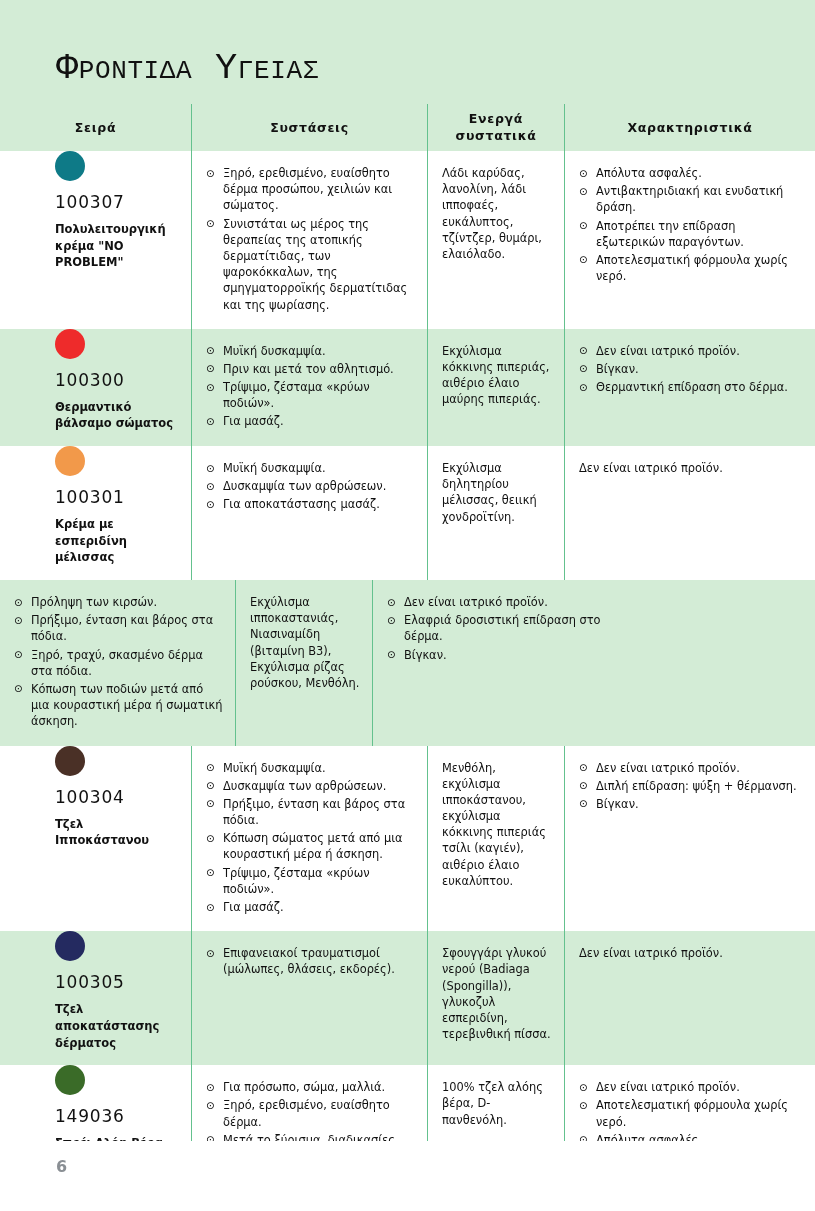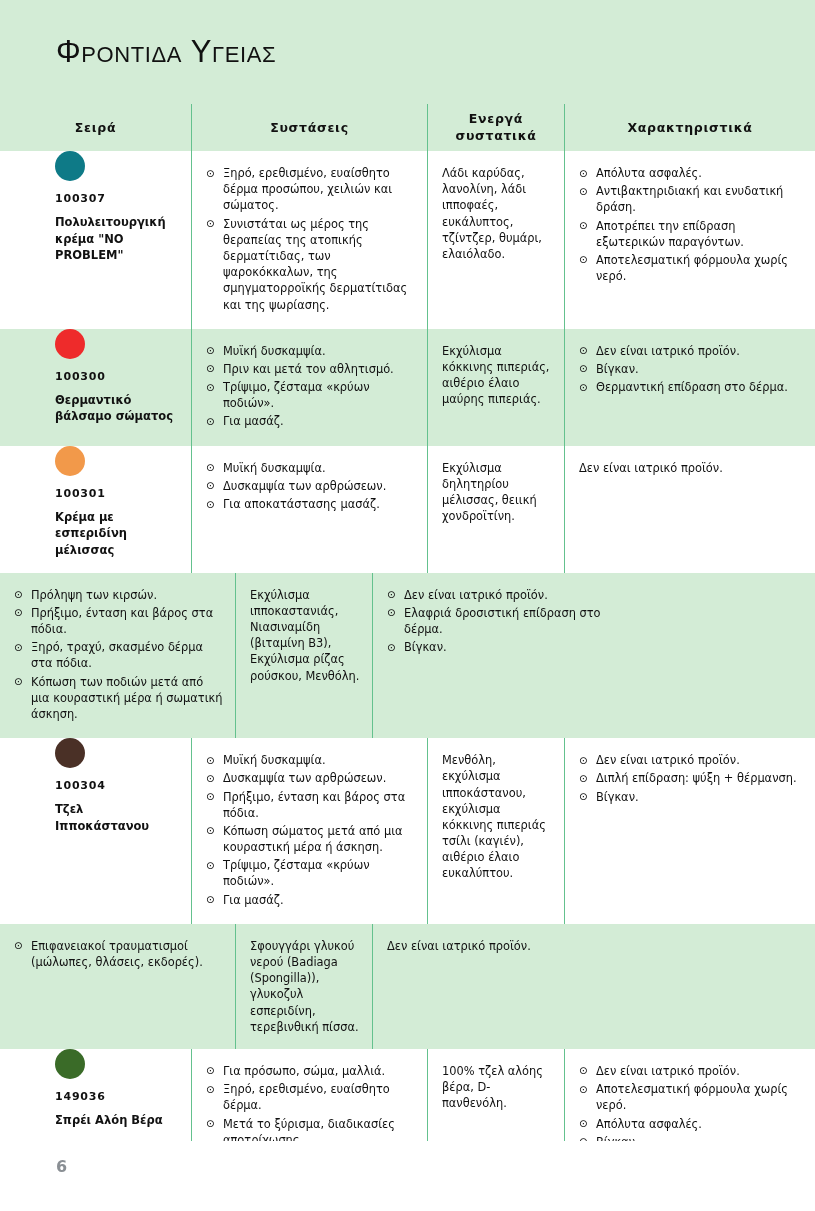--- a/index.html
+++ b/index.html
@@ -29,23 +29,23 @@
     position: absolute;
     left: 0; top: 0;
     width: 815px;
     height: 151px;
     background: #d3ecd6;
   }
 
   .page-title {
     position: absolute;
     left: 56px;
-    top: 34px;
-    font-family: Liberation Sans, sans-serif;
-    font-size: 31px;
+    top: 47px;
+    font-family: Liberation Mono, monospace;
+    font-size: 37px;
     letter-spacing: 0.6px;
     color: #111111;
     font-variant: small-caps;
     white-space: nowrap;
   }
 
   
   #table {
     position: absolute;
     left: 0;
@@ -109,22 +109,22 @@
     flex-direction: column;
     justify-content: center;
   }
   .dot {
     width: 30px;
     height: 30px;
     border-radius: 50%;
     margin-bottom: 11px;
   }
   .code {
-    font-size: 11px;
-    font-weight: bold;
+    font-size: 17px;
+    font-weight: normal;
     letter-spacing: 0.8px;
     color: #111111;
     margin-bottom: 9px;
   }
   .pname {
     font-size: 11.5px;
     font-weight: bold;
     color: #111111;
     line-height: 1.45;
     max-width: 120px;
@@ -367,20 +367,27 @@
             <div class="cell vcenter">
               <ul class="blist">
                 <li><span class="bul">⊙</span><span>Δεν είναι ιατρικό προϊόν.</span></li>
                 <li><span class="bul">⊙</span><span>Διπλή επίδραση: ψύξη + θέρμανση.</span></li>
                 <li><span class="bul">⊙</span><span>Βίγκαν.</span></li>
               </ul>
             </div>
           </div>
         </div>
         <div class="row shade">
+          <div class="c1">
+            <div class="cell">
+              <div class="dot" style="background: rgb(36, 42, 96);"></div>
+              <div class="code">100305</div>
+              <div class="pname">Τζελ αποκατάστασης δέρματος</div>
+            </div>
+          </div>
           <div class="c2">
             <div class="cell vcenter">
               <ul class="blist">
                 <li><span class="bul">⊙</span><span>Επιφανειακοί τραυματισμοί (μώλωπες, θλάσεις, εκδορές).</span></li>
               </ul>
             </div>
           </div>
           <div class="c3">
             <div class="cell vcenter">
               <div class="ptext">Σφουγγάρι γλυκού νερού (Badiaga (Spongilla)), γλυκοζυλ εσπεριδίνη, τερεβινθική πίσσα.</div>

